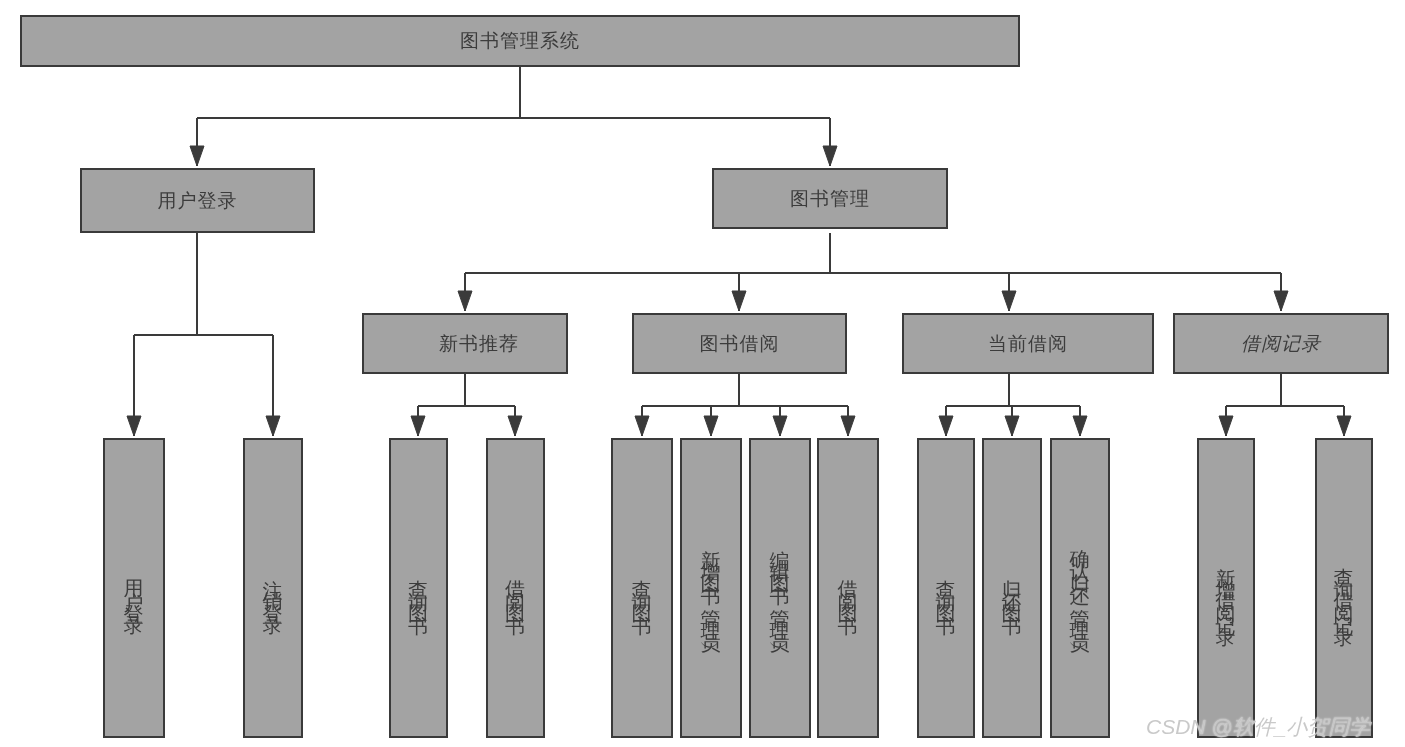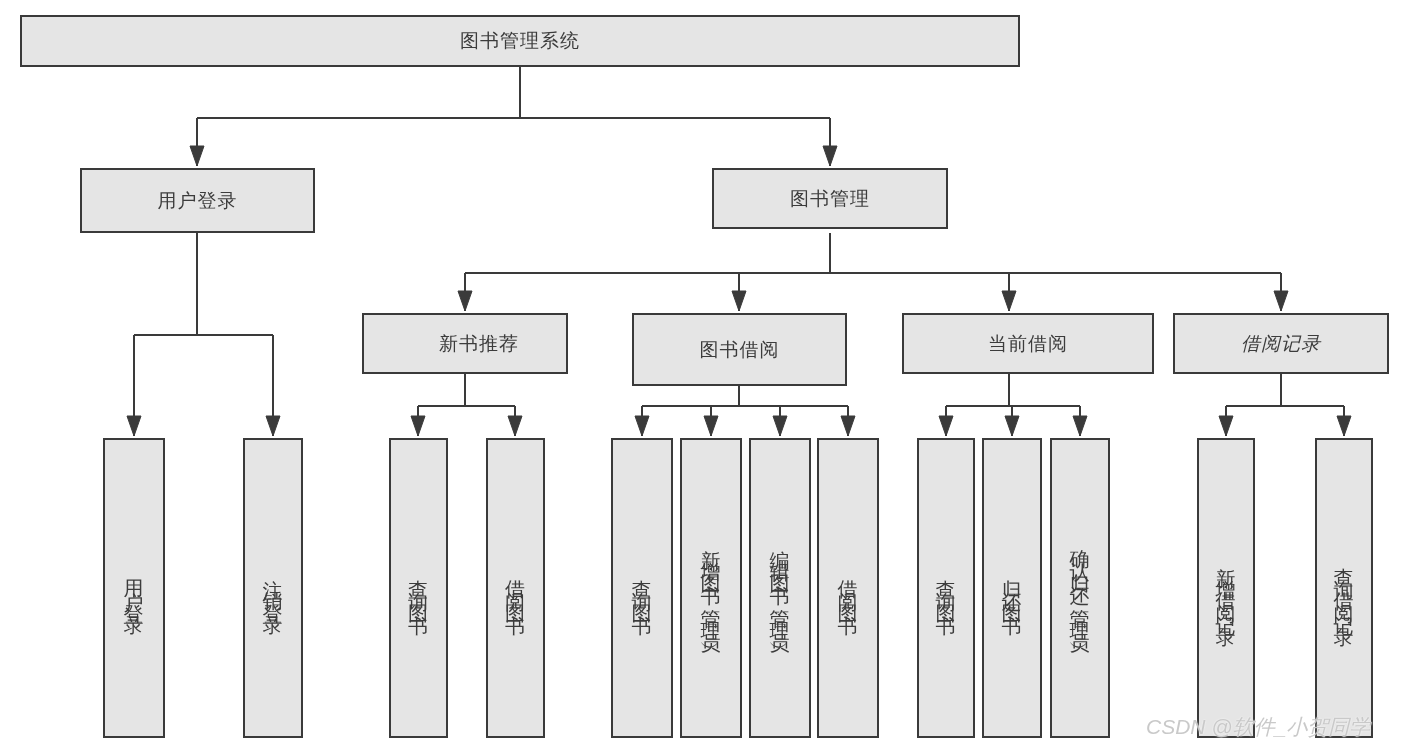--- a/index.html
+++ b/index.html
@@ -13,21 +13,21 @@
     overflow: hidden;
   }
   #wires {
     position: absolute;
     left: 0; top: 0;
     width: 1405px; height: 747px;
     z-index: 1;
   }
   .node {
     position: absolute;
-    background: #e5e5e5;
+    background: #a3a3a3;
     border: 2px solid #3a3a3a;
     display: flex;
     align-items: center;
     justify-content: center;
     z-index: 2;
     color: #3c3c3c;
   }
   .hnode { font-size: 19px; letter-spacing: 1px; }
   .vnode span {
     writing-mode: vertical-rl;
@@ -126,21 +126,21 @@
   <div class="node hnode" style="left:80px; top:168px; width:235px; height:65px;">
     <span>用户登录</span>
   </div>
   <div class="node hnode" style="left:712px; top:168px; width:236px; height:61px;">
     <span>图书管理</span>
   </div>
 
   <div class="node hnode" style="left:362px; top:313px; width:206px; height:61px;padding-left:28px;">
     <span>新书推荐</span>
   </div>
-  <div class="node hnode" style="left:632px; top:313px; width:215px; height:73px;">
+  <div class="node hnode" style="left:632px; top:313px; width:215px; height:61px;">
     <span>图书借阅</span>
   </div>
   <div class="node hnode" style="left:902px; top:313px; width:252px; height:61px;">
     <span>当前借阅</span>
   </div>
   <div class="node hnode" style="left:1173px; top:313px; width:216px; height:61px;font-style:italic;">
     <span>借阅记录</span>
   </div>
 
   <div class="node vnode" style="left:103px; top:438px; width:62px; height:300px;">

